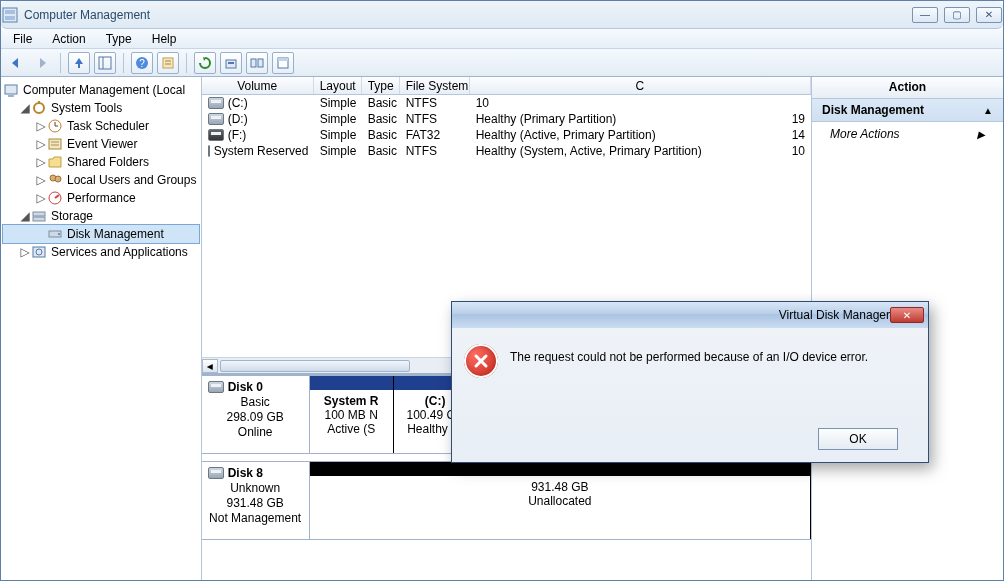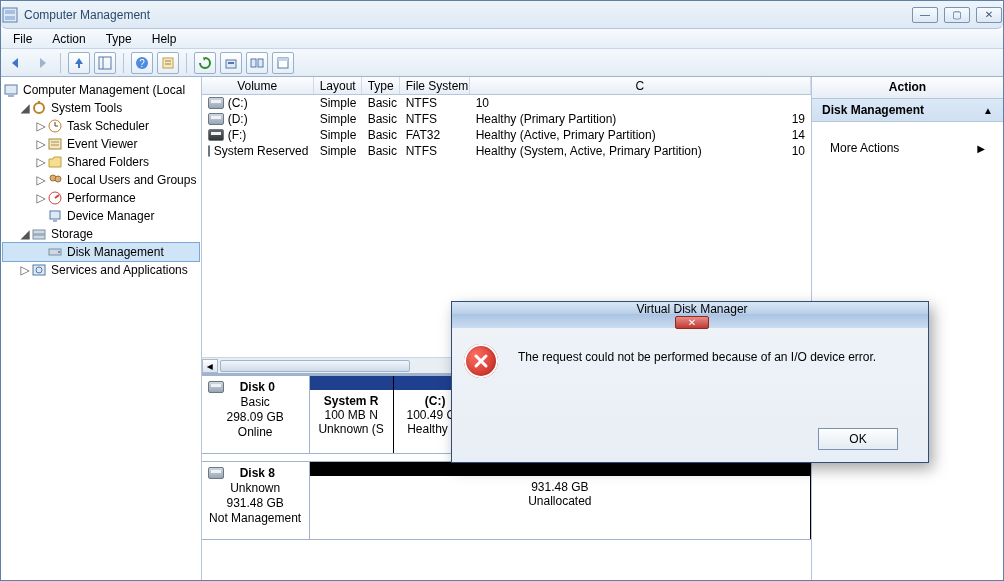--- a/index.html
+++ b/index.html
@@ -29,35 +29,35 @@
 .col { border-right:1px solid #d0dbe8; padding:2px 6px; font-size:12px; overflow:hidden; white-space:nowrap; }
 .vol-list { flex:0 0 auto; height:278px; overflow:hidden; position:relative; }
 .vrow { display:flex; height:16px; align-items:center; cursor:pointer;}
 .vrow .cell { padding:0 6px; overflow:hidden; white-space:nowrap; display:flex; align-items:center; gap:4px;}
 .hscroll { height:16px; background:#e9eef5; border-top:1px solid #cbd6e3; display:flex; align-items:center; }
 .hscroll .arrow { width:16px; height:14px; background:linear-gradient(#fff,#dbe4ef); border:1px solid #aab9cb; display:flex;align-items:center;justify-content:center; cursor:pointer;}
 .hscroll .thumb { height:12px; background:linear-gradient(#f0f5fb,#d0dbe8); border:1px solid #9fb4cc; border-radius:2px; cursor:pointer;}
 .diskpanel { border-top: 3px solid #9fb4cc; flex:1; overflow:auto; background:#fff;}
 .diskrow { display:flex; border-bottom:1px solid #9fb4cc; min-height:78px; }
 .diskhdr { width:108px; border-right:1px solid #9fb4cc; padding:4px 6px; display:flex; flex-direction:column; gap:1px;}
-.diskhdr .dicon { display:flex; align-items:center; gap:16px;}
+.diskhdr .dicon { display:flex; align-items:center; gap:4px;}
 .diskparts { flex:1; display:flex;}
 .part { border-right:1px solid #000; display:flex; flex-direction:column; }
 .part .pbar { height:14px; }
 .part .pbody { padding:4px 6px; font-size:12px; }
 .actions { width:192px; border-left:1px solid #b6c6da; display:flex; flex-direction:column;}
 .actions .head { height:22px; background:linear-gradient(#fcfdff,#e8eef6); border-bottom:1px solid #b6c6da; padding:3px 8px; font-weight:bold;}
 .actions .group { background:linear-gradient(#dbe9f7,#cfe0f2); border-bottom:1px solid #b6c6da; padding:4px 10px; display:flex; justify-content:space-between; align-items:center; font-weight:bold;}
-.actions .act { padding:19px 18px; cursor:pointer; display:flex; justify-content:space-between; align-items:center;}
+.actions .act { padding:5px 18px; cursor:pointer; display:flex; justify-content:space-between; align-items:center;font-style:italic;}
 .tri { font-size:10px;}
 
 .modal { position:absolute; left:450px; top:300px; width:478px; height:162px; border:1px solid #2e4e78; background:linear-gradient(#f0f4f9,#e8eef5); box-shadow: 4px 6px 14px rgba(0,0,0,0.35); }
-.modal .mtitle { height:26px; background:linear-gradient(#d9e7f6,#b9cfe8 45%,#a9c3e2 46%,#cadcf0); display:flex; align-items:center; justify-content:center; padding:0 4px 0 8px; font-size:12px;flex-direction:column;}
+.modal .mtitle { height:26px; background:linear-gradient(#d9e7f6,#b9cfe8 45%,#a9c3e2 46%,#cadcf0); display:flex; align-items:center; justify-content:flex-end; padding:0 4px 0 8px; font-size:12px;}
 .modal .closebtn { width:34px; height:16px; background:linear-gradient(#e98c86,#c03b33); border:1px solid #8e2a24; border-radius:2px; display:flex;align-items:center;justify-content:center; color:#fff; font-size:10px; cursor:pointer;}
-.modal .mbody { flex:1; padding:16px 12px 0 12px; display:flex; align-items:flex-start; gap:20px;}
+.modal .mbody { flex:1; padding:16px 12px 0 12px; display:flex; align-items:flex-start; gap:12px;}
 .modal .micon { width:34px; height:34px; border-radius:50%; background:radial-gradient(circle at 30% 30%, #ff6d62, #c12116); display:flex; align-items:center; justify-content:center; box-shadow: inset 0 0 0 2px #fff, inset 0 0 6px rgba(0,0,0,0.4);}
 .modal .micon svg { width:16px;height:16px;}
 .modal .okrow { position:absolute; bottom:12px; right:30px;}
 .okbtn { width:80px; height:22px; border:1px solid #7a93b0; background:linear-gradient(#fdfefe,#e4ebf3); cursor:pointer; font-size:12px;}
 .diskicon { width:16px;height:12px; background:linear-gradient(#cfd6de,#9aa6b3); border:1px solid #6a7785; border-radius:2px; position:relative;}
 .diskicon:before{content:"";position:absolute;left:2px;right:2px;top:2px;height:3px;background:#eef2f6;}
 svg { display:block;}
 </style>
 </head>
 <body>
@@ -216,30 +216,20 @@
       </div>
       <div class="tnode indent2">
         <span class="exp">▷</span>
           <span class="ticon">
             <svg width="16" height="16">
               <circle cx="8" cy="8" r="6" fill="#fff" stroke="#c44"></circle>
               <line x1="8" y1="8" x2="12" y2="5" stroke="#c44" stroke-width="2"></line>
             </svg>
           </span>
         <span>Performance</span>
-      </div>
-      <div class="tnode indent2">
-        <span class="exp"></span>
-          <span class="ticon">
-            <svg width="16" height="16">
-              <rect x="3" y="3" width="10" height="8" fill="#dfe9f5" stroke="#5478a8"></rect>
-              <rect x="6" y="12" width="4" height="2" fill="#9fb4cc"></rect>
-            </svg>
-          </span>
-        <span>Device Manager</span>
       </div>
       <div class="tnode indent1">
         <span class="exp">◢</span>
           <span class="ticon">
             <svg width="16" height="16">
               <rect x="2" y="4" width="12" height="4" fill="#cfd8e3" stroke="#7a8fa5"></rect>
               <rect x="2" y="9" width="12" height="4" fill="#cfd8e3" stroke="#7a8fa5"></rect>
             </svg>
           </span>
         <span>Storage</span>
@@ -339,21 +329,21 @@
               <span>Basic</span>
               <span>298.09 GB</span>
               <span>Online</span>
             </div>
             <div class="diskparts">
               <div class="part" style="width:84px">
                 <div class="pbar" style="background:#1f3f8f"></div>
                 <div class="pbody">
                   <b>System R</b><br>
                   <span>100 MB N</span><br>
-                  <span>Unknown (S</span>
+                  <span>Active (S</span>
                 </div>
               </div>
               <div class="part" style="width:84px">
                 <div class="pbar" style="background:#1f3f8f"></div>
                 <div class="pbody">
                   <b>(C:)</b><br>
                   <span>100.49 GB</span><br>
                   <span>Healthy (B</span>
                 </div>
               </div>

